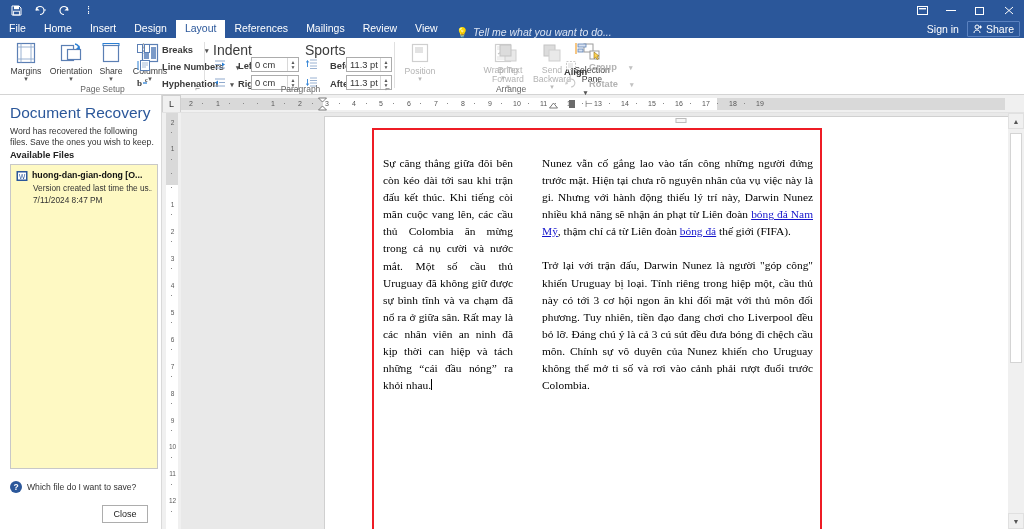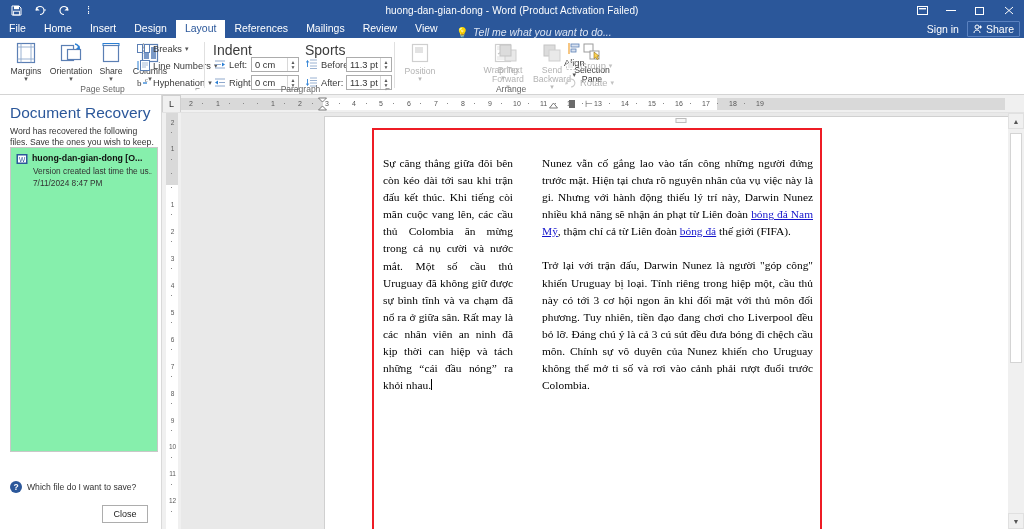--- a/index.html
+++ b/index.html
@@ -74,22 +74,22 @@
   .rgroup-sep {
     position: absolute; top: 4px; width: 1px; height: 46px; background: #e0e0e0;
   }
   .big-btn {
     position: absolute; top: 2px; width: 48px; text-align: center;
     font-size: 8.7px; color: #3b3b3b; line-height: 10px;
   }
   .big-btn .ico { height: 26px; display: flex; align-items: center; justify-content: center; }
   .big-btn .carat { font-size: 7px; color: #555; line-height: 6px; }
   .sm-btn {
-    position: absolute; display: flex; align-items: center; gap: 3px;
-    font-size: 9.3px; color: #3b3b3b; white-space: nowrap;
+    position: absolute; display: flex; align-items: flex-end; gap: 12px;
+    font-size: 9.3px; color: #3b3b3b; white-space: nowrap; font-weight: bold;
   }
   .sm-btn .ico { width: 13px; height: 13px; display: flex; align-items: center; justify-content: center; }
   .sm-btn.dim { color: #b3b3b3; }
   .spin {
     position: absolute; height: 15px; border: 1px solid #acacac; background: #ffffff;
     display: flex; align-items: center; font-size: 9.3px; color: #333; padding-left: 3px;
   }
   .spin .arrows {
     margin-left: auto; width: 11px; height: 100%;
     display: flex; flex-direction: column; justify-content: center; align-items: center;
@@ -109,22 +109,22 @@
   }
   .rec-sub {
     position: absolute; top: 31px; left: 10px; width: 144px;
     font-size: 8.6px; color: #333333; line-height: 11px;
   }
   .rec-avail {
     position: absolute; top: 55px; left: 10px;
     font-size: 9.3px; color: #222222; font-weight: bold;
   }
   .rec-listbox {
-    position: absolute; top: 52px; left: 10px; width: 148px; height: 305px;
-    border: 1px solid #c8c8c8; background: #86efac;
+    position: absolute; top: 69px; left: 10px; width: 148px; height: 305px;
+    border: 1px solid #c8c8c8; background: #fef9c3;
   }
   .rec-item { position: absolute; top: 3px; left: 3px; width: 140px; padding: 2px 2px; }
   .rec-item .row1 { display: flex; align-items: flex-start; gap: 4px; }
   .rec-item .nm {
     font-size: 8.8px; color: #111111; font-weight: bold; white-space: nowrap; overflow: hidden;
   }
   .rec-item .ln {
     font-size: 8.3px; color: #333333; margin-left: 17px; white-space: nowrap;
     overflow: hidden; line-height: 12px;
   }
@@ -245,21 +245,20 @@
           </svg>
       </div>
       <div class="qat-btn">
         <svg width="11" height="11" viewBox="0 0 11 11">
             <path d="M9 5.5 A4 4 0 1 0 5 9.5" fill="none" stroke="#fff" stroke-width="1.2"></path>
             <path d="M9 2v3.6H5.4z" fill="#fff"></path>
           </svg>
       </div>
       <div class="qat-btn">⁞</div>
     </div>
-    <div class="title-text">huong-dan-gian-dong - Word (Product Activation Failed)</div>
     <div class="win-ctrls">
       <div class="win-btn">
         <svg width="11" height="9" viewBox="0 0 11 9">
             <rect x="0.5" y="0.5" width="10" height="8" fill="none" stroke="#fff" stroke-width="1"></rect>
             <rect x="2" y="2" width="7" height="1.4" fill="#fff"></rect>
           </svg>
       </div>
       <div class="win-btn">
         <svg width="11" height="9" viewBox="0 0 11 9">
             <rect x="0" y="4" width="10" height="1" fill="#fff"></rect>

